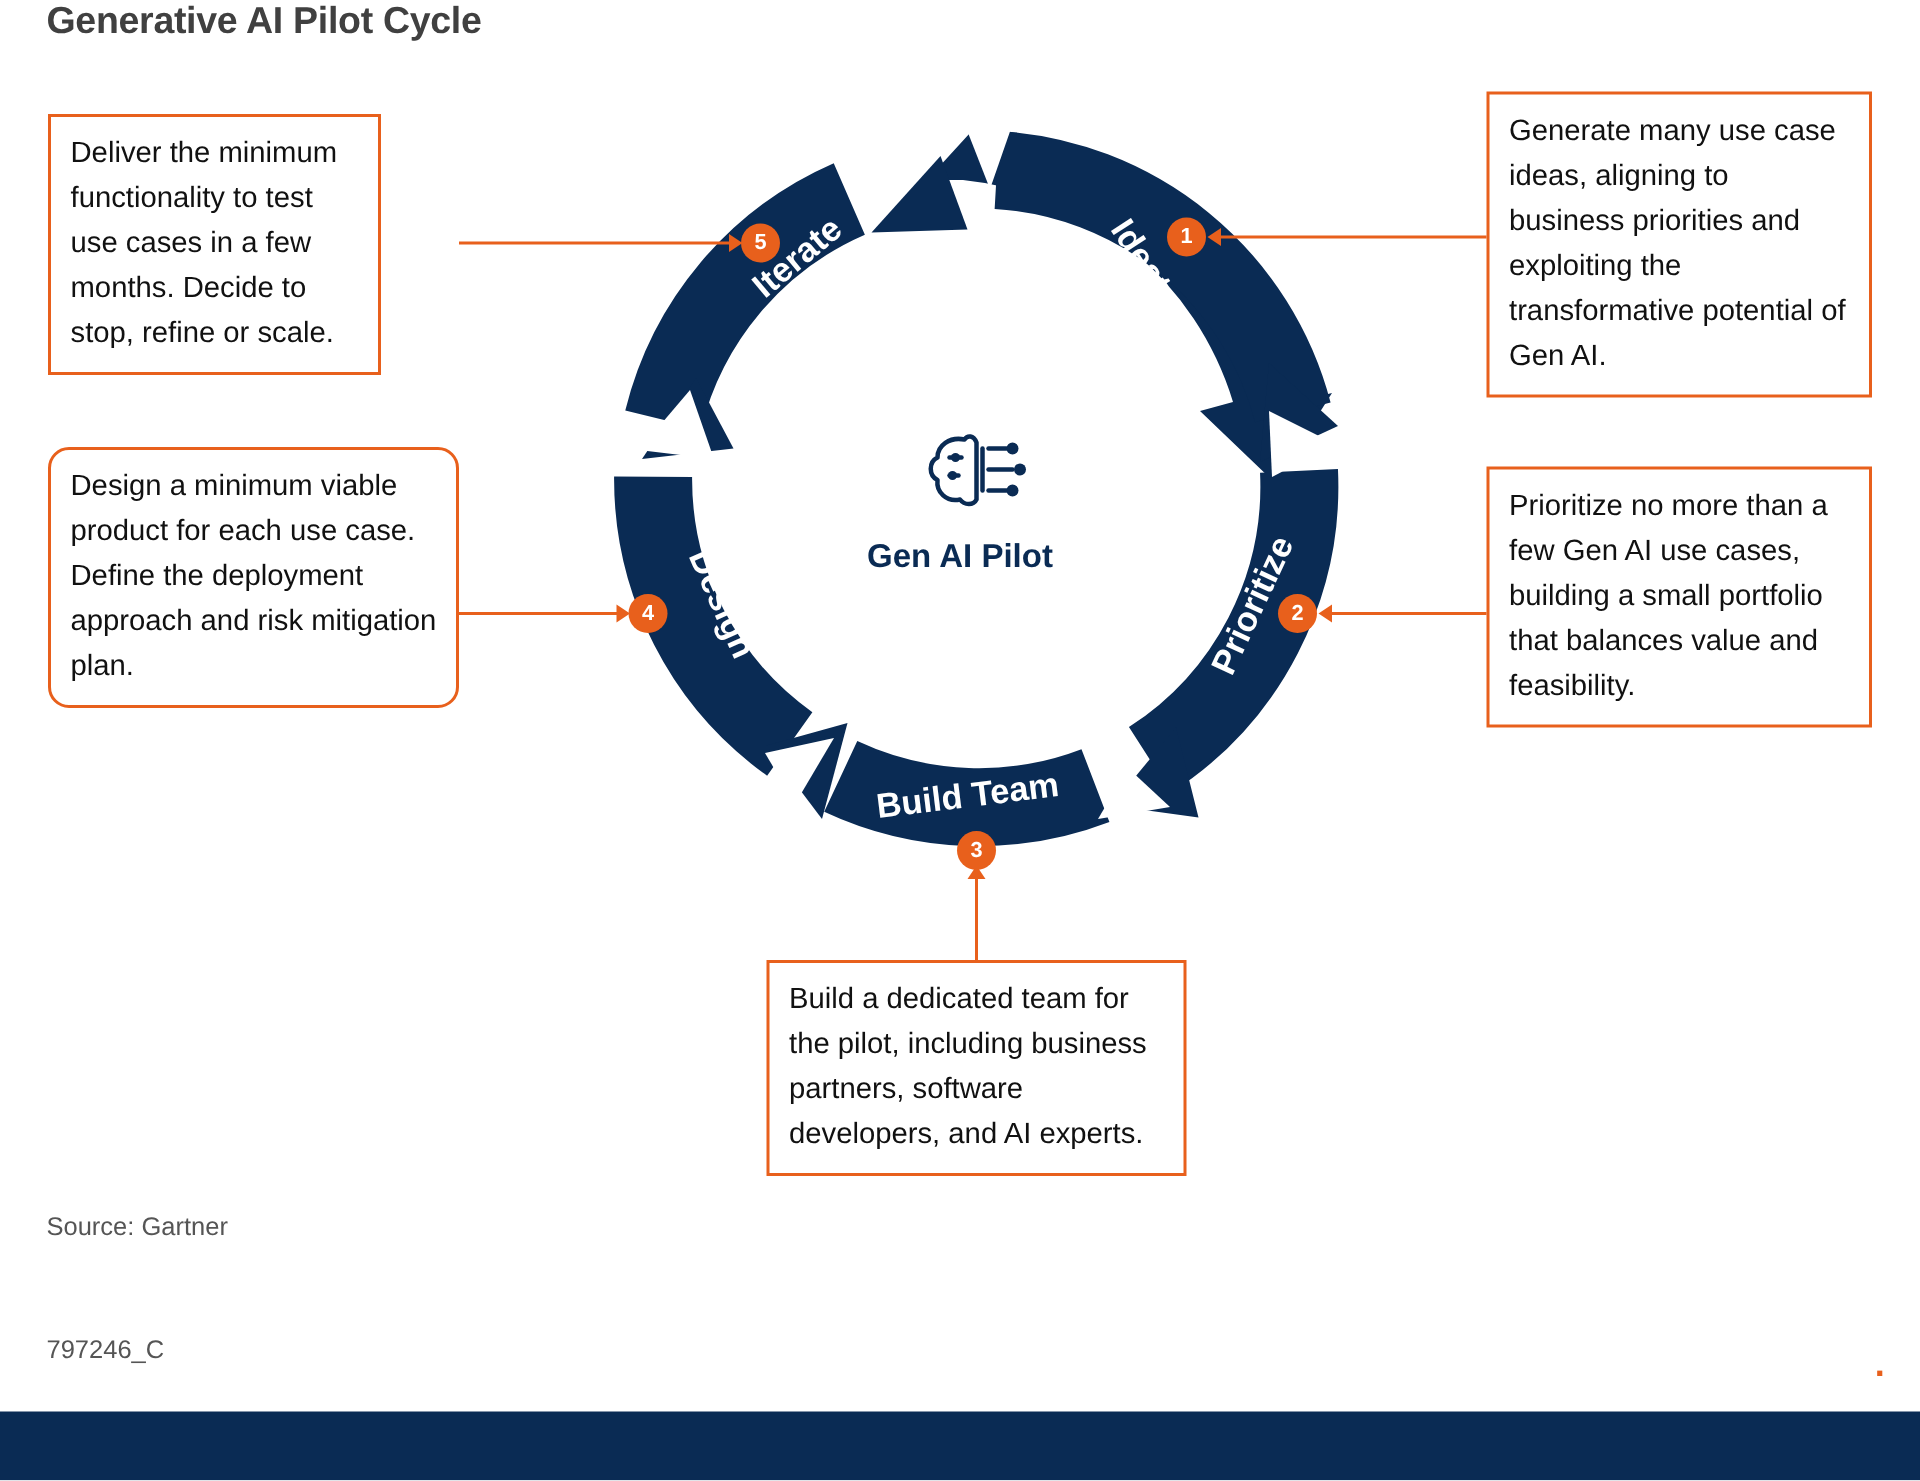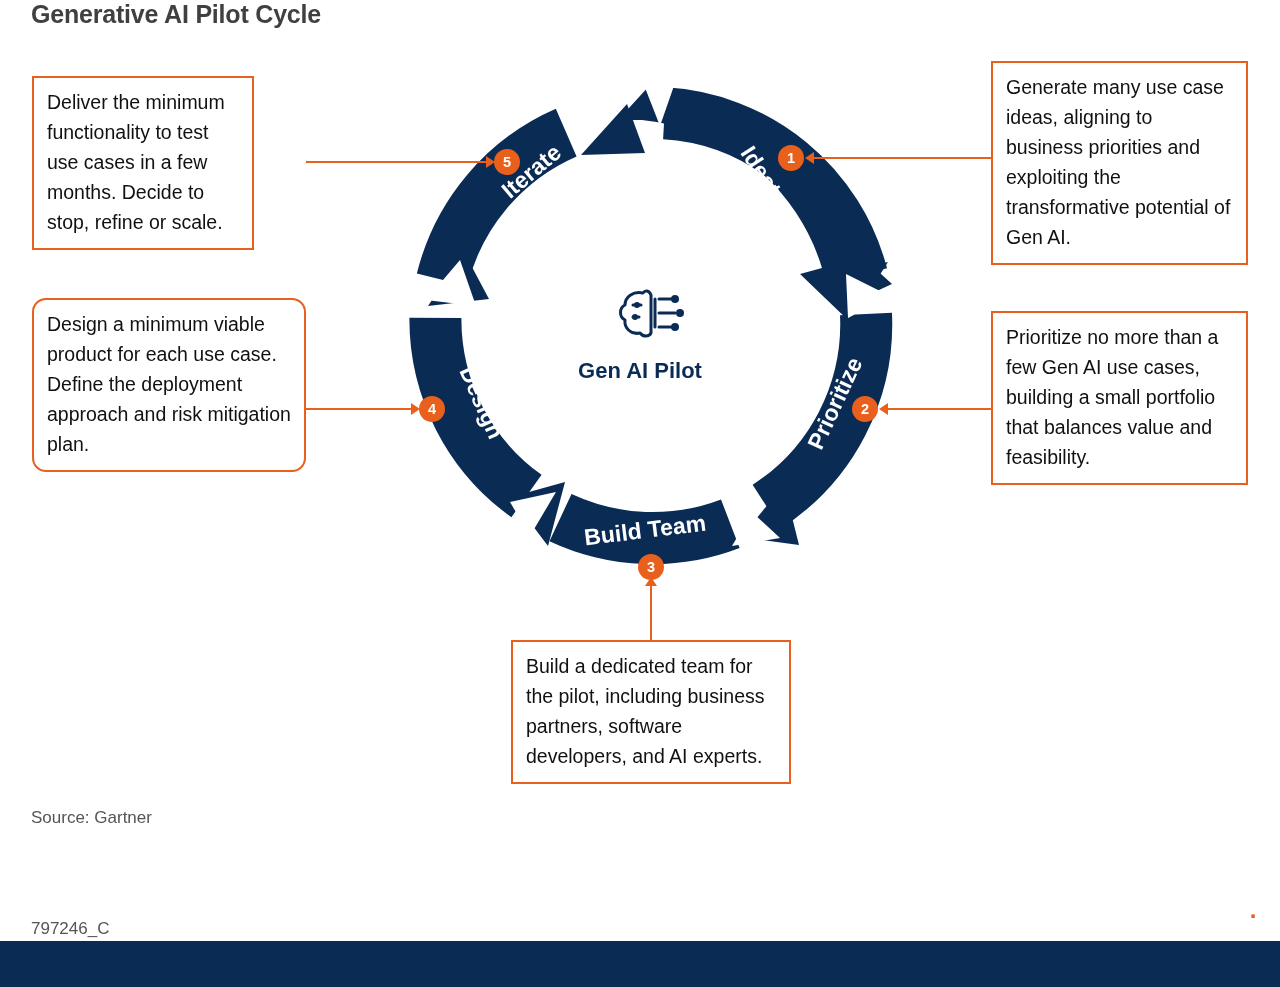--- a/index.html
+++ b/index.html
@@ -135,21 +135,20 @@
     top: 808px;
     font-size: 17px;
     color: #555555;
   }
   #docid {
     position: absolute;
     left: 31px;
     top: 890px;
     font-size: 17px;
     color: #555555;
-    margin-top: 29px;
   }
   #footer {
     position: absolute;
     left: 0;
     top: 941px;
     width: 1280px;
     height: 46px;
     background: #0A2B54;
   }
   #logo {

